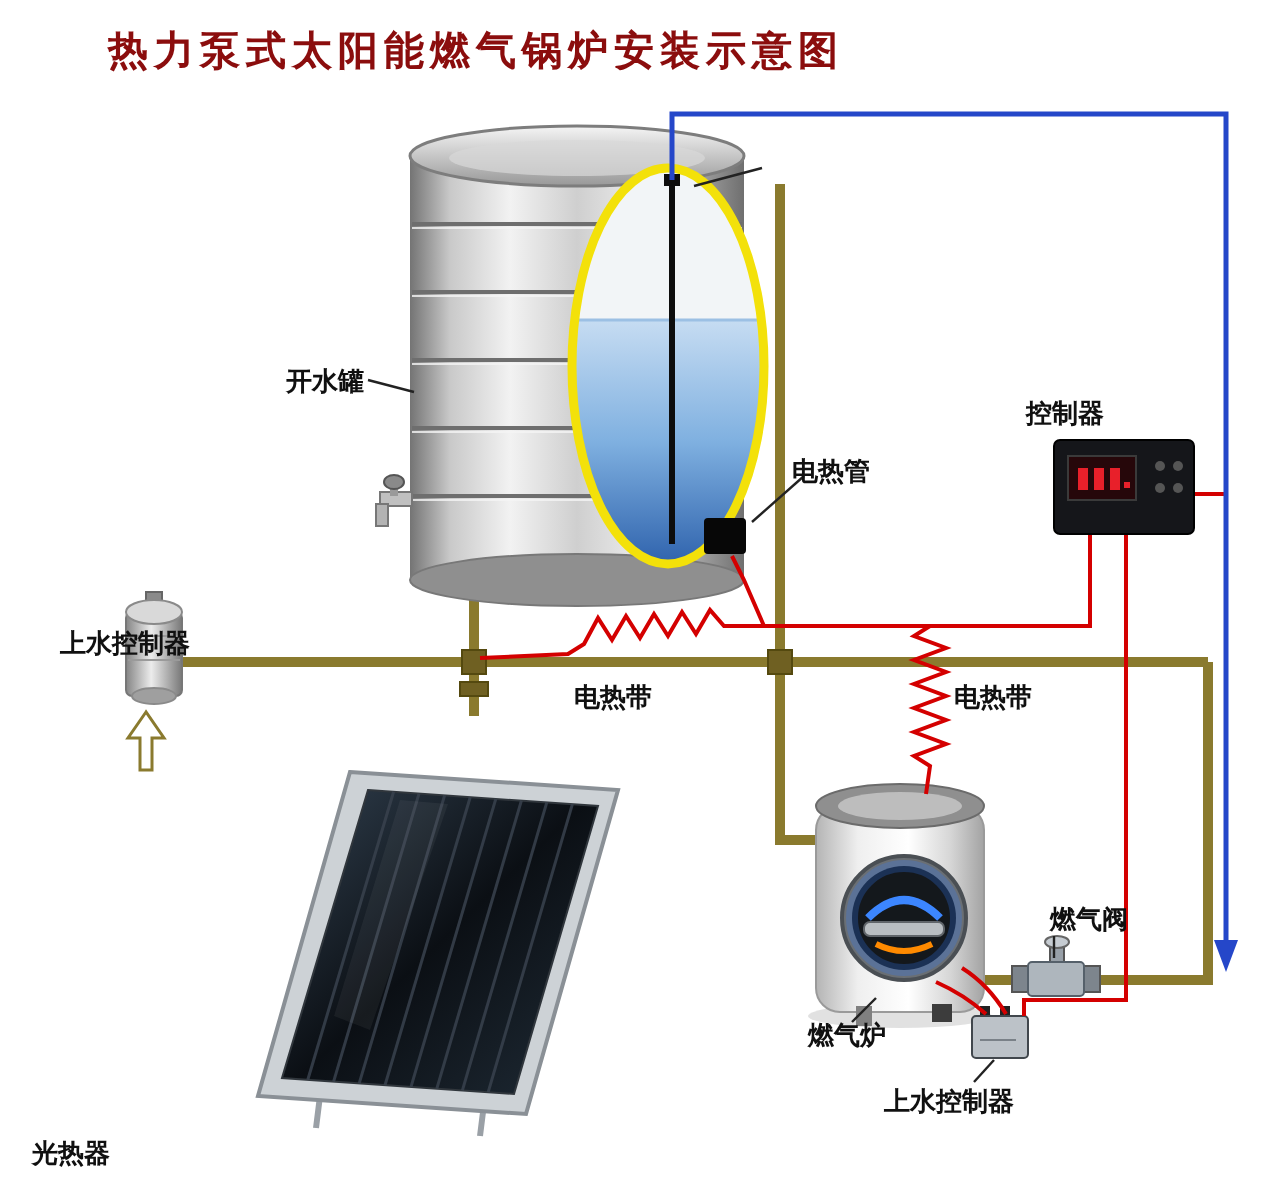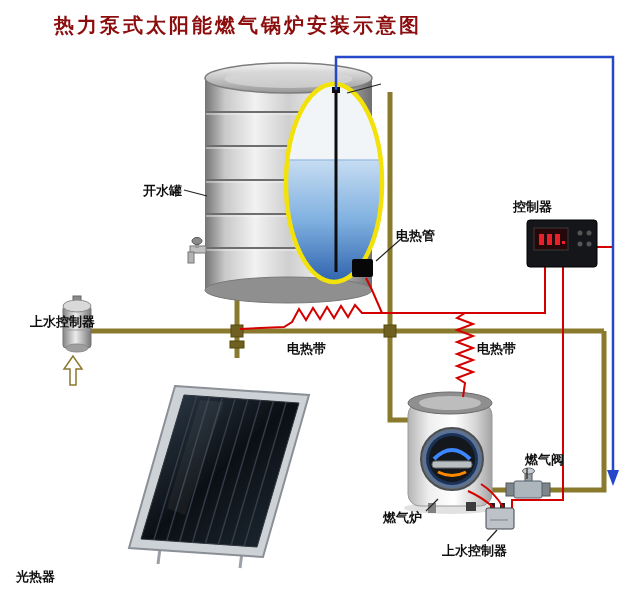--- a/index.html
+++ b/index.html
@@ -215,19 +215,19 @@
 <div class="lbl" style="left:513px;top:198px;">控制器</div>
 
 <div class="lbl" style="left:30px;top:276px;margin-top:37px;">上水控制器</div>
 
 <div class="lbl" style="left:287px;top:340px;">电热带</div>
 
 <div class="lbl" style="left:477px;top:340px;">电热带</div>
 
 <div class="lbl" style="left:525px;top:451px;">燃气阀</div>
 
-<div class="lbl" style="left:383px;top:509px;font-family:Liberation Mono, monospace;">燃气炉</div>
+<div class="lbl" style="left:404px;top:509px;font-family:Liberation Mono, monospace;">燃气炉</div>
 
 <div class="lbl" style="left:442px;top:542px;">上水控制器</div>
 
 <div class="lbl" style="left:16px;top:568px;">光热器</div>
 
 </div>
 
 </body></html>

